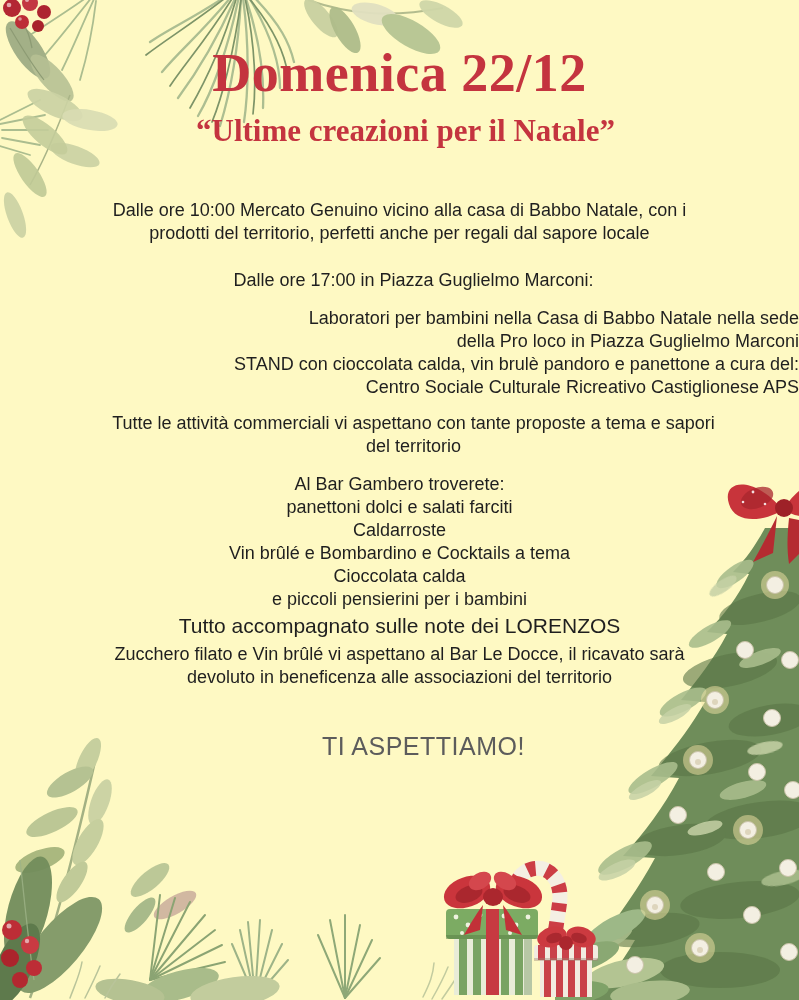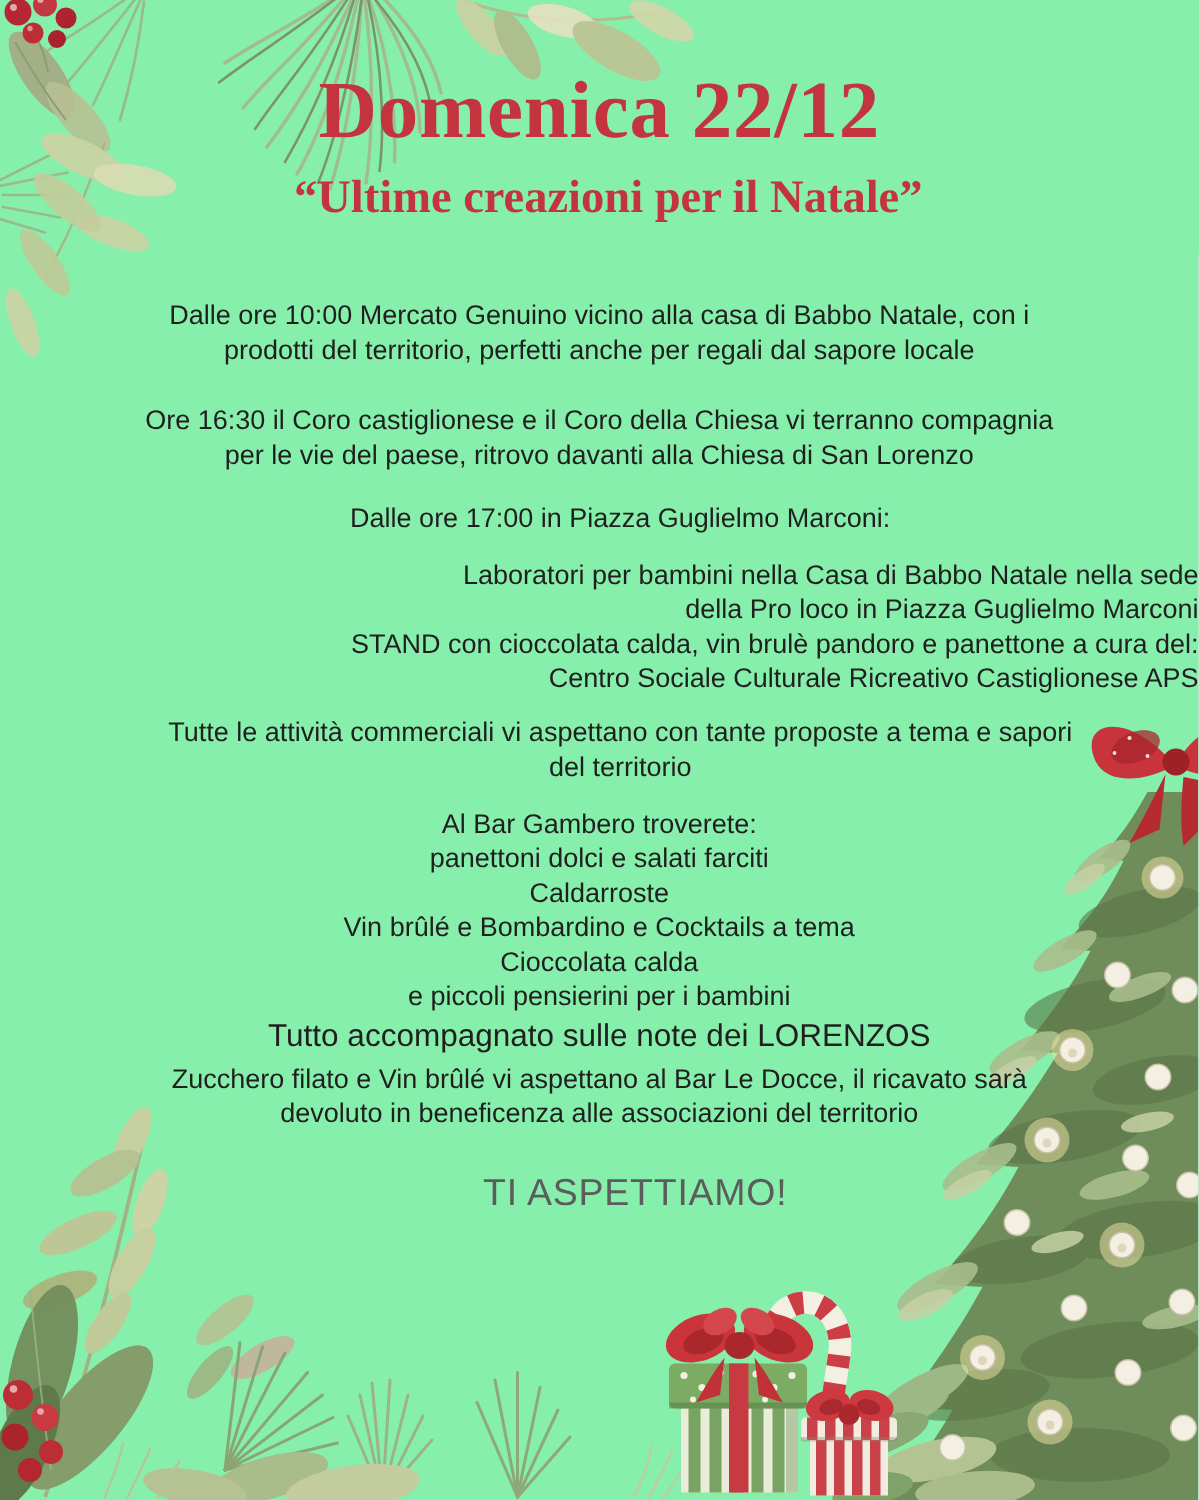--- a/index.html
+++ b/index.html
@@ -1,18 +1,18 @@
 <!DOCTYPE html>
 <html><head>
 <meta charset="utf-8">
 <style>
   html,body{margin:0;padding:0;background:#e8e8e8;}
   .poster{
     position:relative;width:799px;height:1000px;margin:0 auto;
-    background:#86efac;overflow:hidden;
+    background:#fef9c3;overflow:hidden;
     font-family:"Liberation Sans","DejaVu Sans",sans-serif;
   }
   .deco{position:absolute;pointer-events:none;}
   .deco-top-left{left:0;top:0;}
   .deco-top-center{left:293px;top:0;}
   .deco-tree{left:555px;top:458px;}
   .deco-foliage{left:0;top:730px;}
   .deco-gifts{left:420px;top:845px;}
   .content{position:absolute;left:0;top:0;width:100%;text-align:center;}
   .title{
@@ -27,21 +27,21 @@
   }
   .body-text{margin-top:50px;font-size:18px;line-height:23px;color:#1f1f1f;}
   .line{margin:0;}
   .b{font-weight:400;}
   .block{margin:0 auto;}
   .mb24{margin-bottom:24px;}
   .mb19{margin-bottom:19px;}
   .mb15{margin-bottom:15px;padding-left:28px;}
   .mb13{margin-bottom:13px;text-align:right;}
   .mb2{margin-bottom:2px;}
-  .mb26{margin-bottom:26px;}
+  .mb26{margin-bottom:42px;}
   .emphasis{font-size:21px;line-height:30px;}
   .closing{font-size:25px;line-height:30px;margin:0;letter-spacing:.5px;padding-left:48px;}
 </style>
 </head>
 <body>
 
 <div class="poster">
 
   <svg class="deco deco-top-left" width="300" height="240" viewBox="0 0 300 240">
     <g stroke="#a4b88c" stroke-width="2.3" stroke-linecap="round" fill="none" opacity="0.9">
@@ -332,24 +332,20 @@
 
   <div class="content">
     <h1 class="title" style="color: rgb(196, 52, 63);">Domenica 22/12</h1>
     <h2 class="subtitle" style="color: rgb(196, 52, 63);">“Ultime creazioni per il Natale”</h2>
 
     <div class="body-text">
       <div class="block mb24">
         <p class="line"><span>Dalle ore 10:00 </span><span class="b">Mercato Genuino</span><span> vicino alla casa di Babbo Natale, con i</span></p>
         <p class="line"><span>prodotti del territorio, perfetti anche per regali dal sapore locale</span></p>
       </div>
-      <div class="block mb19">
-        <p class="line"><span>Ore 16:30 il </span><span class="b">Coro castiglionese e il Coro della Chiesa</span><span> vi terranno compagnia</span></p>
-        <p class="line"><span>per le vie del paese, </span><span class="b">ritrovo davanti alla Chiesa di San Lorenzo</span></p>
-      </div>
       <div class="block mb15">
         <p class="line"><span>Dalle ore 17:00 in </span><span class="b">Piazza Guglielmo Marconi</span><span>:</span></p>
       </div>
       <div class="block mb13">
         <p class="line"><span class="b">Laboratori per bambini</span><span> nella Casa di Babbo Natale nella sede</span></p>
         <p class="line"><span>della Pro loco in Piazza Guglielmo Marconi</span></p>
         <p class="line"><span class="b">STAND</span><span> con cioccolata calda, vin brulè pandoro e panettone a cura del:</span></p>
         <p class="line"><span class="b">Centro Sociale Culturale Ricreativo Castiglionese APS</span></p>
       </div>
       <div class="block mb15">

